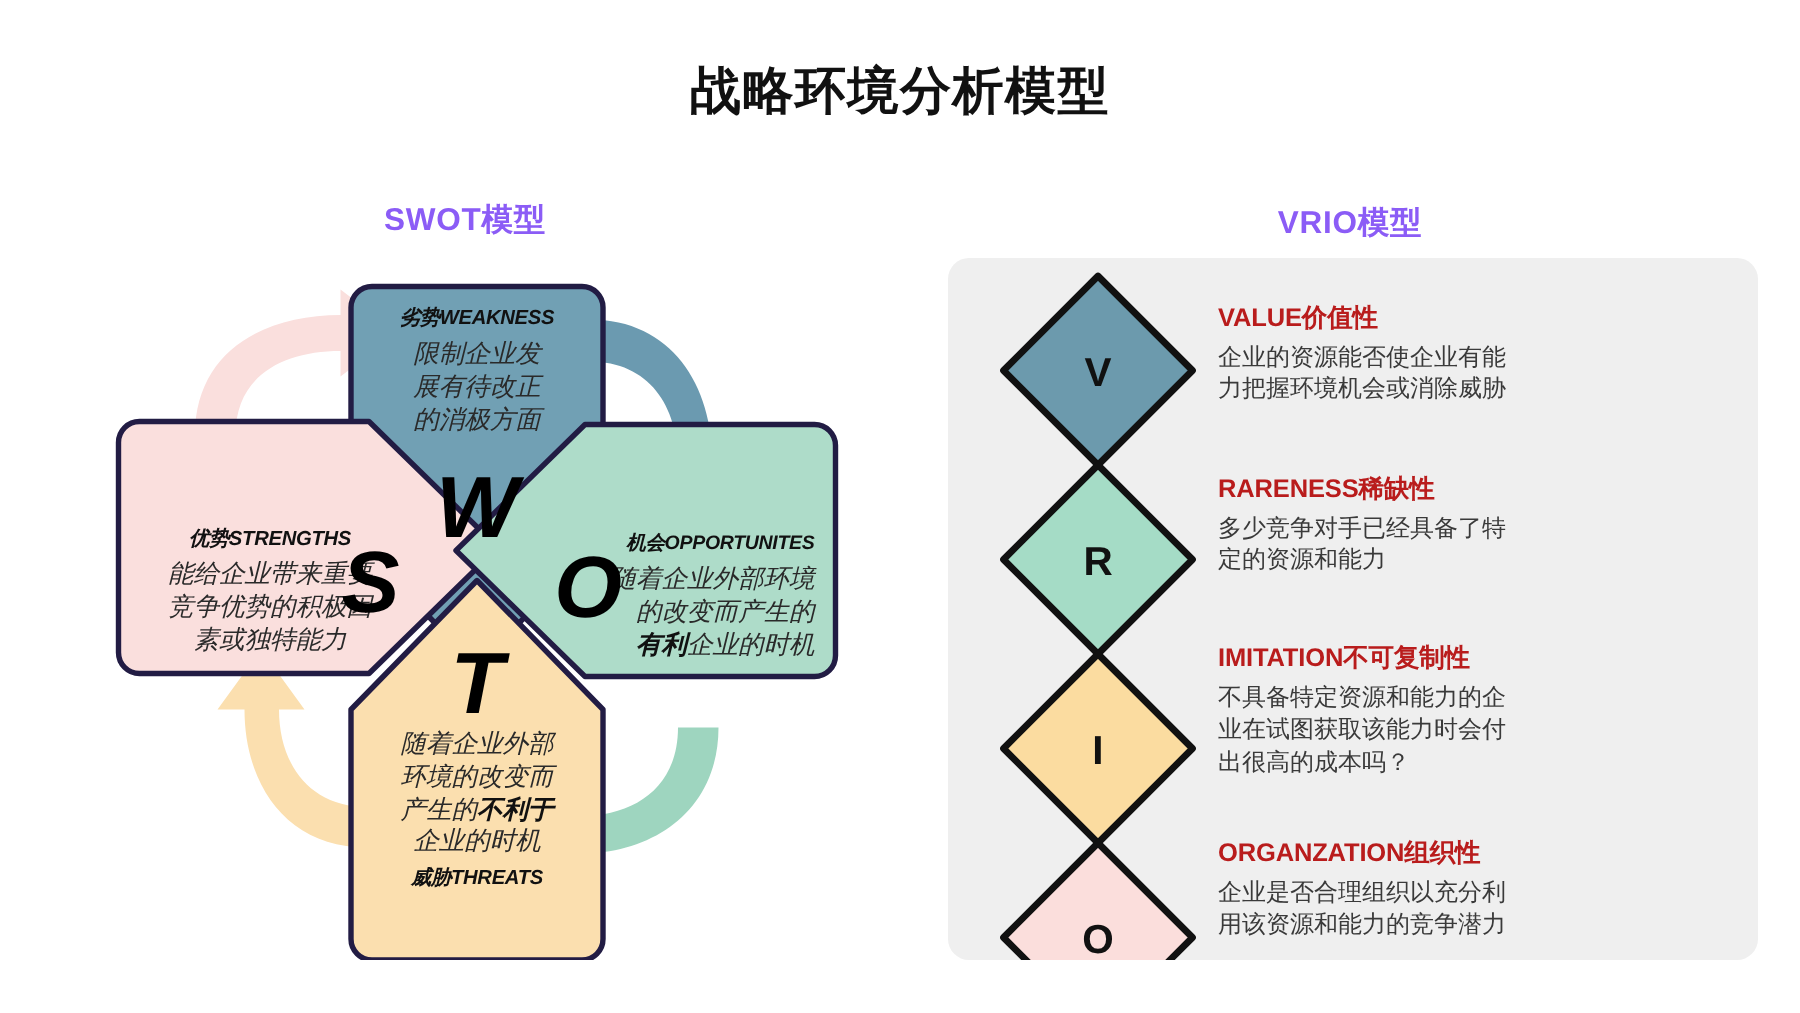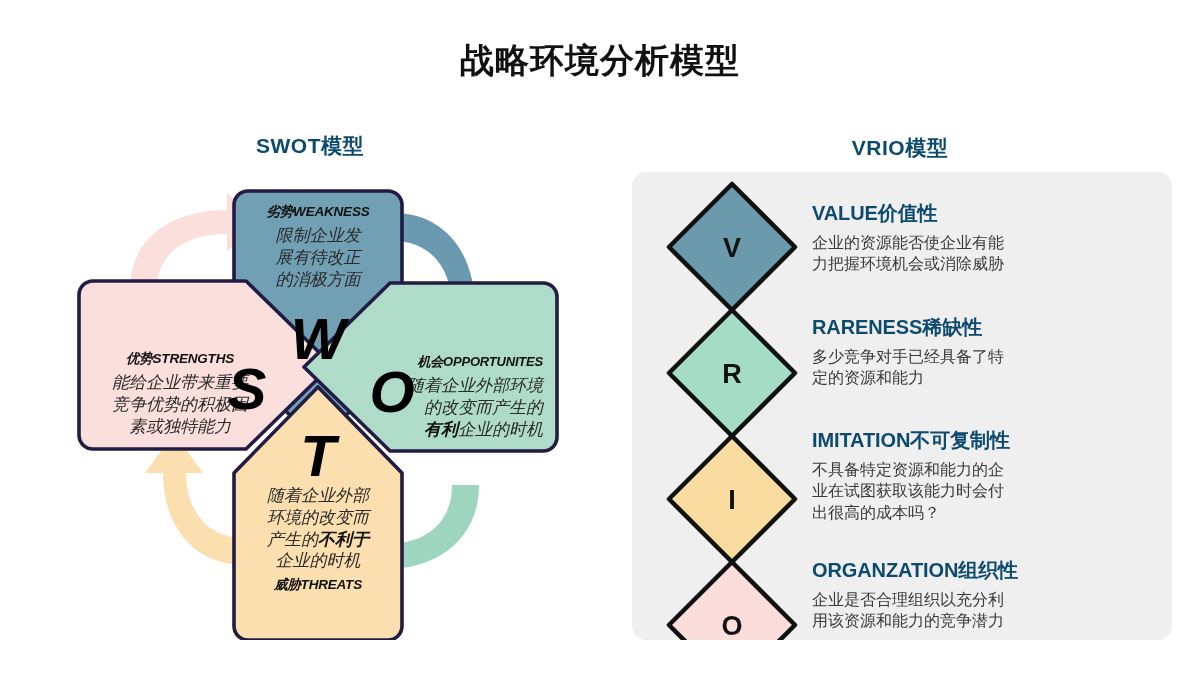--- a/index.html
+++ b/index.html
@@ -24,21 +24,21 @@
     font-weight: bold;
     color: #111111;
     letter-spacing: 1px;
   }
 
   
   .section-title {
     position: absolute;
     font-size: 21px;
     font-weight: bold;
-    color: #0c4a6e;
+    color: #8b5cf6;
     letter-spacing: 0.5px;
   }
   #swot-heading { top: 132px; left: 180px; width: 260px; text-align: center; }
   #vrio-heading { top: 134px; left: 760px; width: 280px; text-align: center; }
 
   
   #swot-area {
     position: absolute;
     left: 75px; top: 165px;
     width: 490px; height: 475px; font-style: italic;
@@ -105,23 +105,23 @@
     color: #111111;
     width: 60px;
     text-align: center;
   }
   .vrio-row-text {
     position: absolute;
     left: 180px;
     width: 340px;
   }
   .vrio-title {
-    font-size: 20px;
-    font-weight: bold;
-    color: #0c4a6e;
+    font-size: 17px;
+    font-weight: bold;
+    color: #b91c1c;
     letter-spacing: -0.1px;
     margin-bottom: 5px;
   }
   .vrio-desc {
     font-size: 16px;
     color: #3a3a3a;
     line-height: 1.34;
   }
 </style>
 </head>

